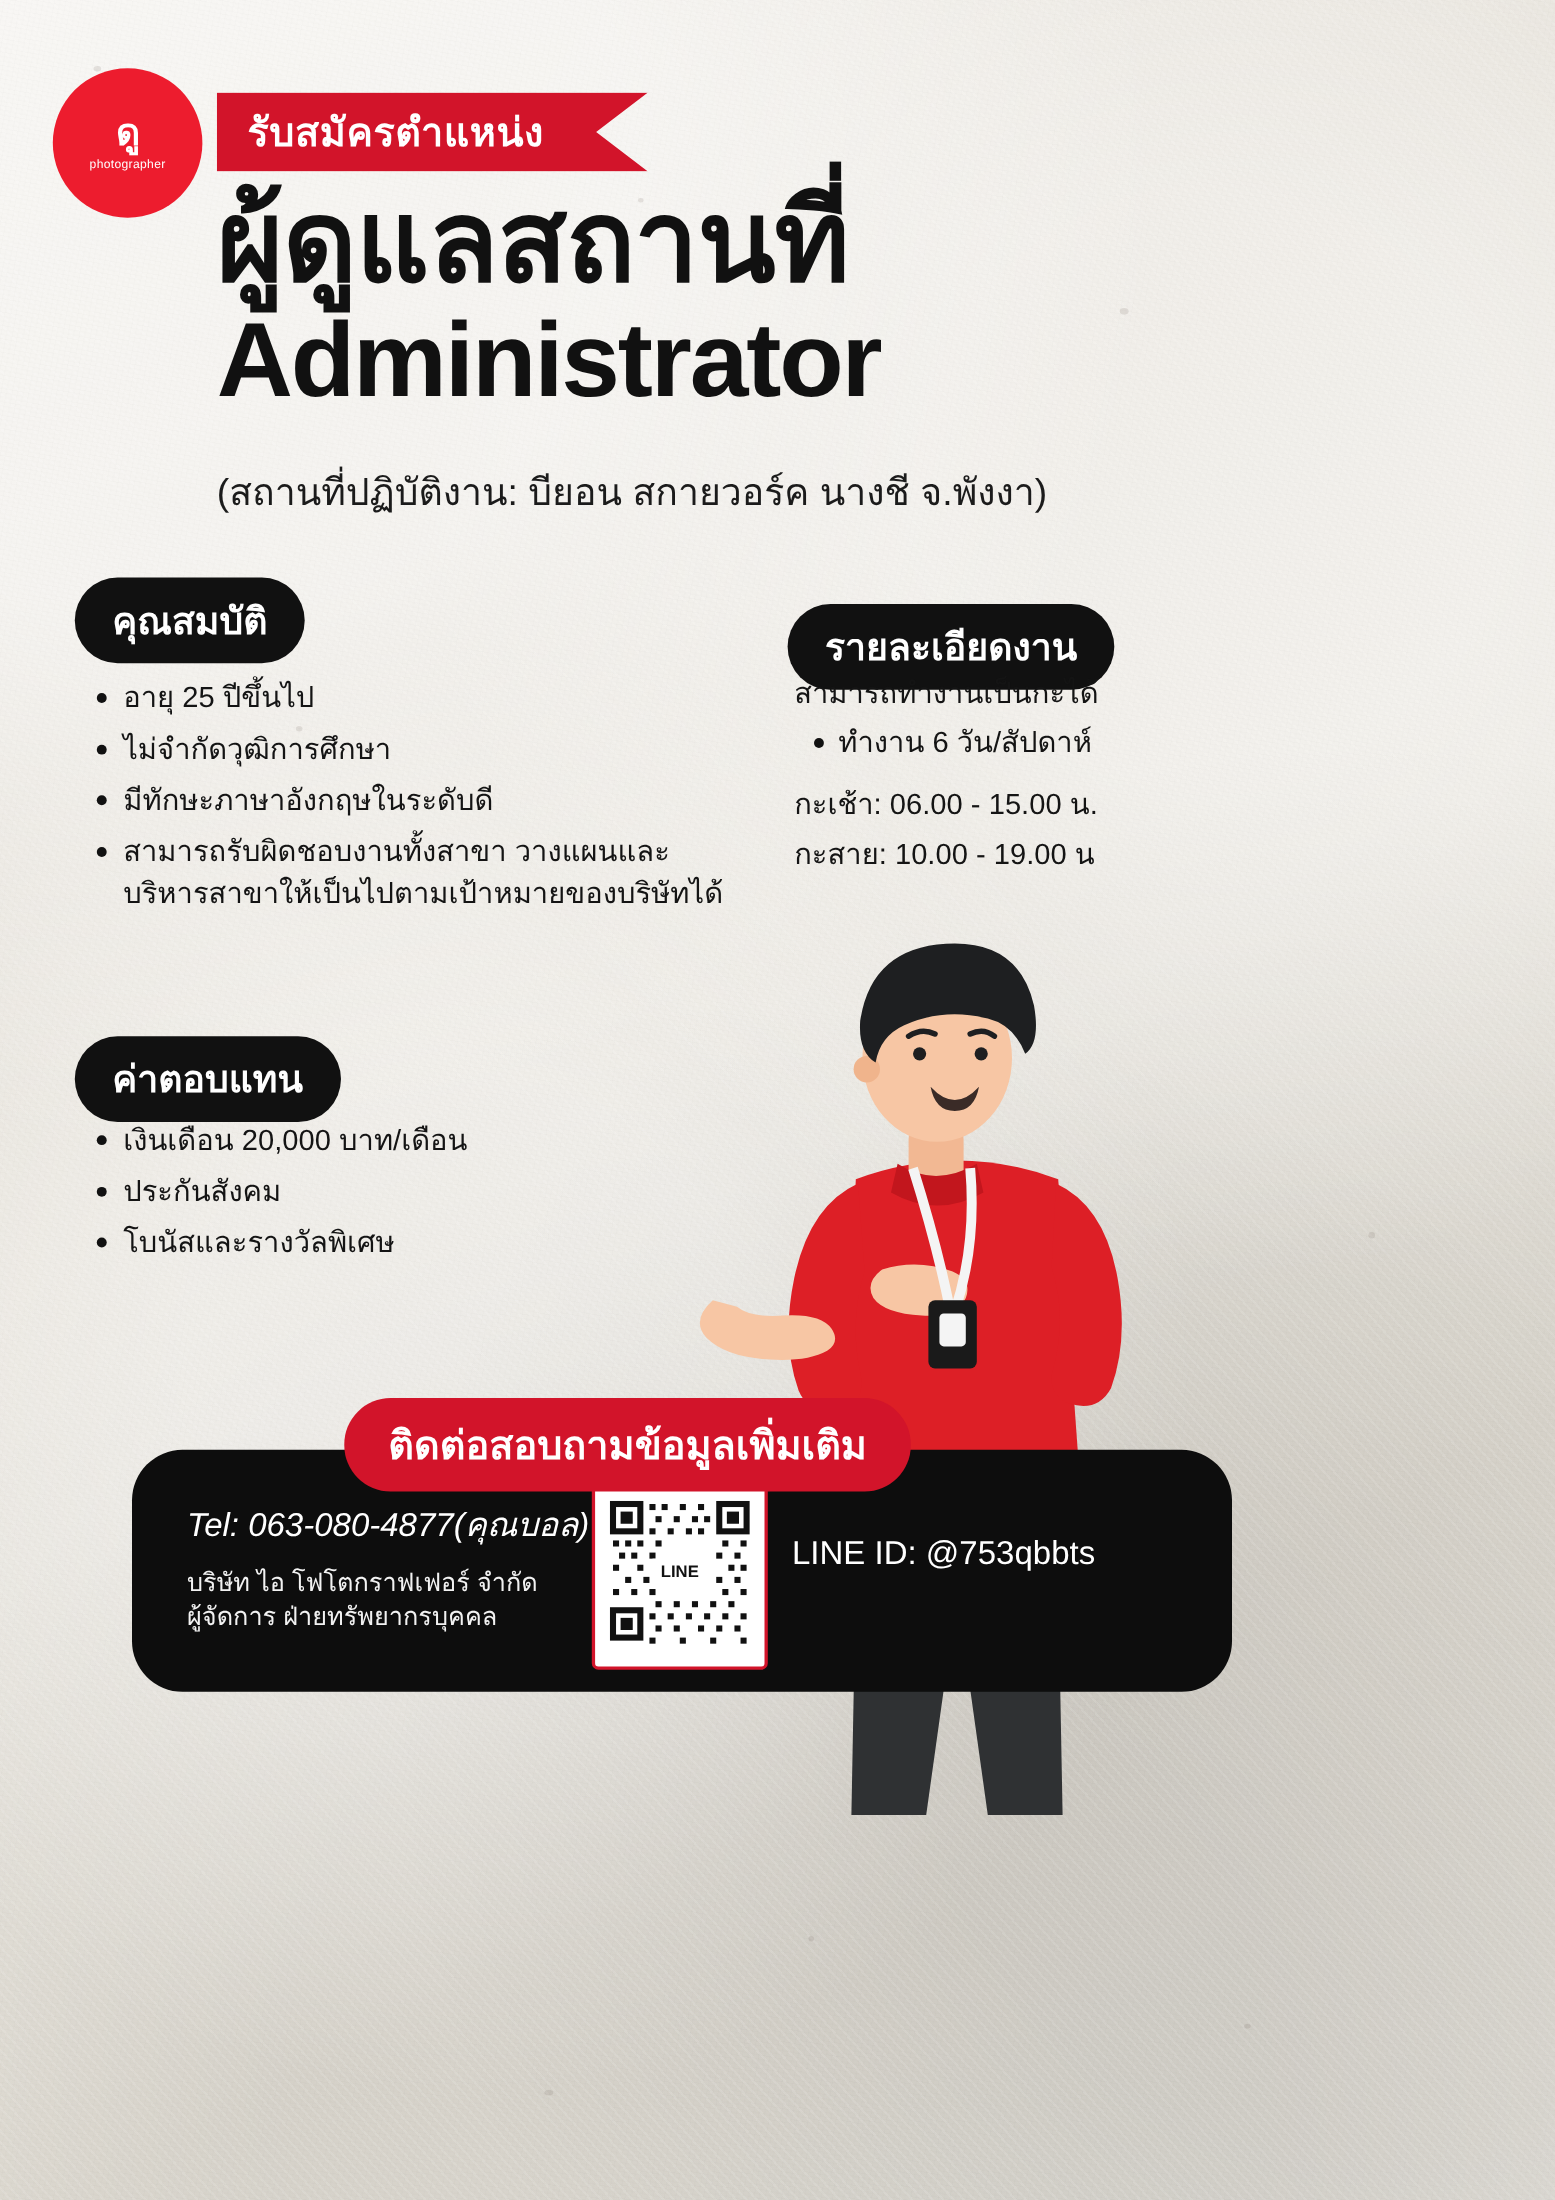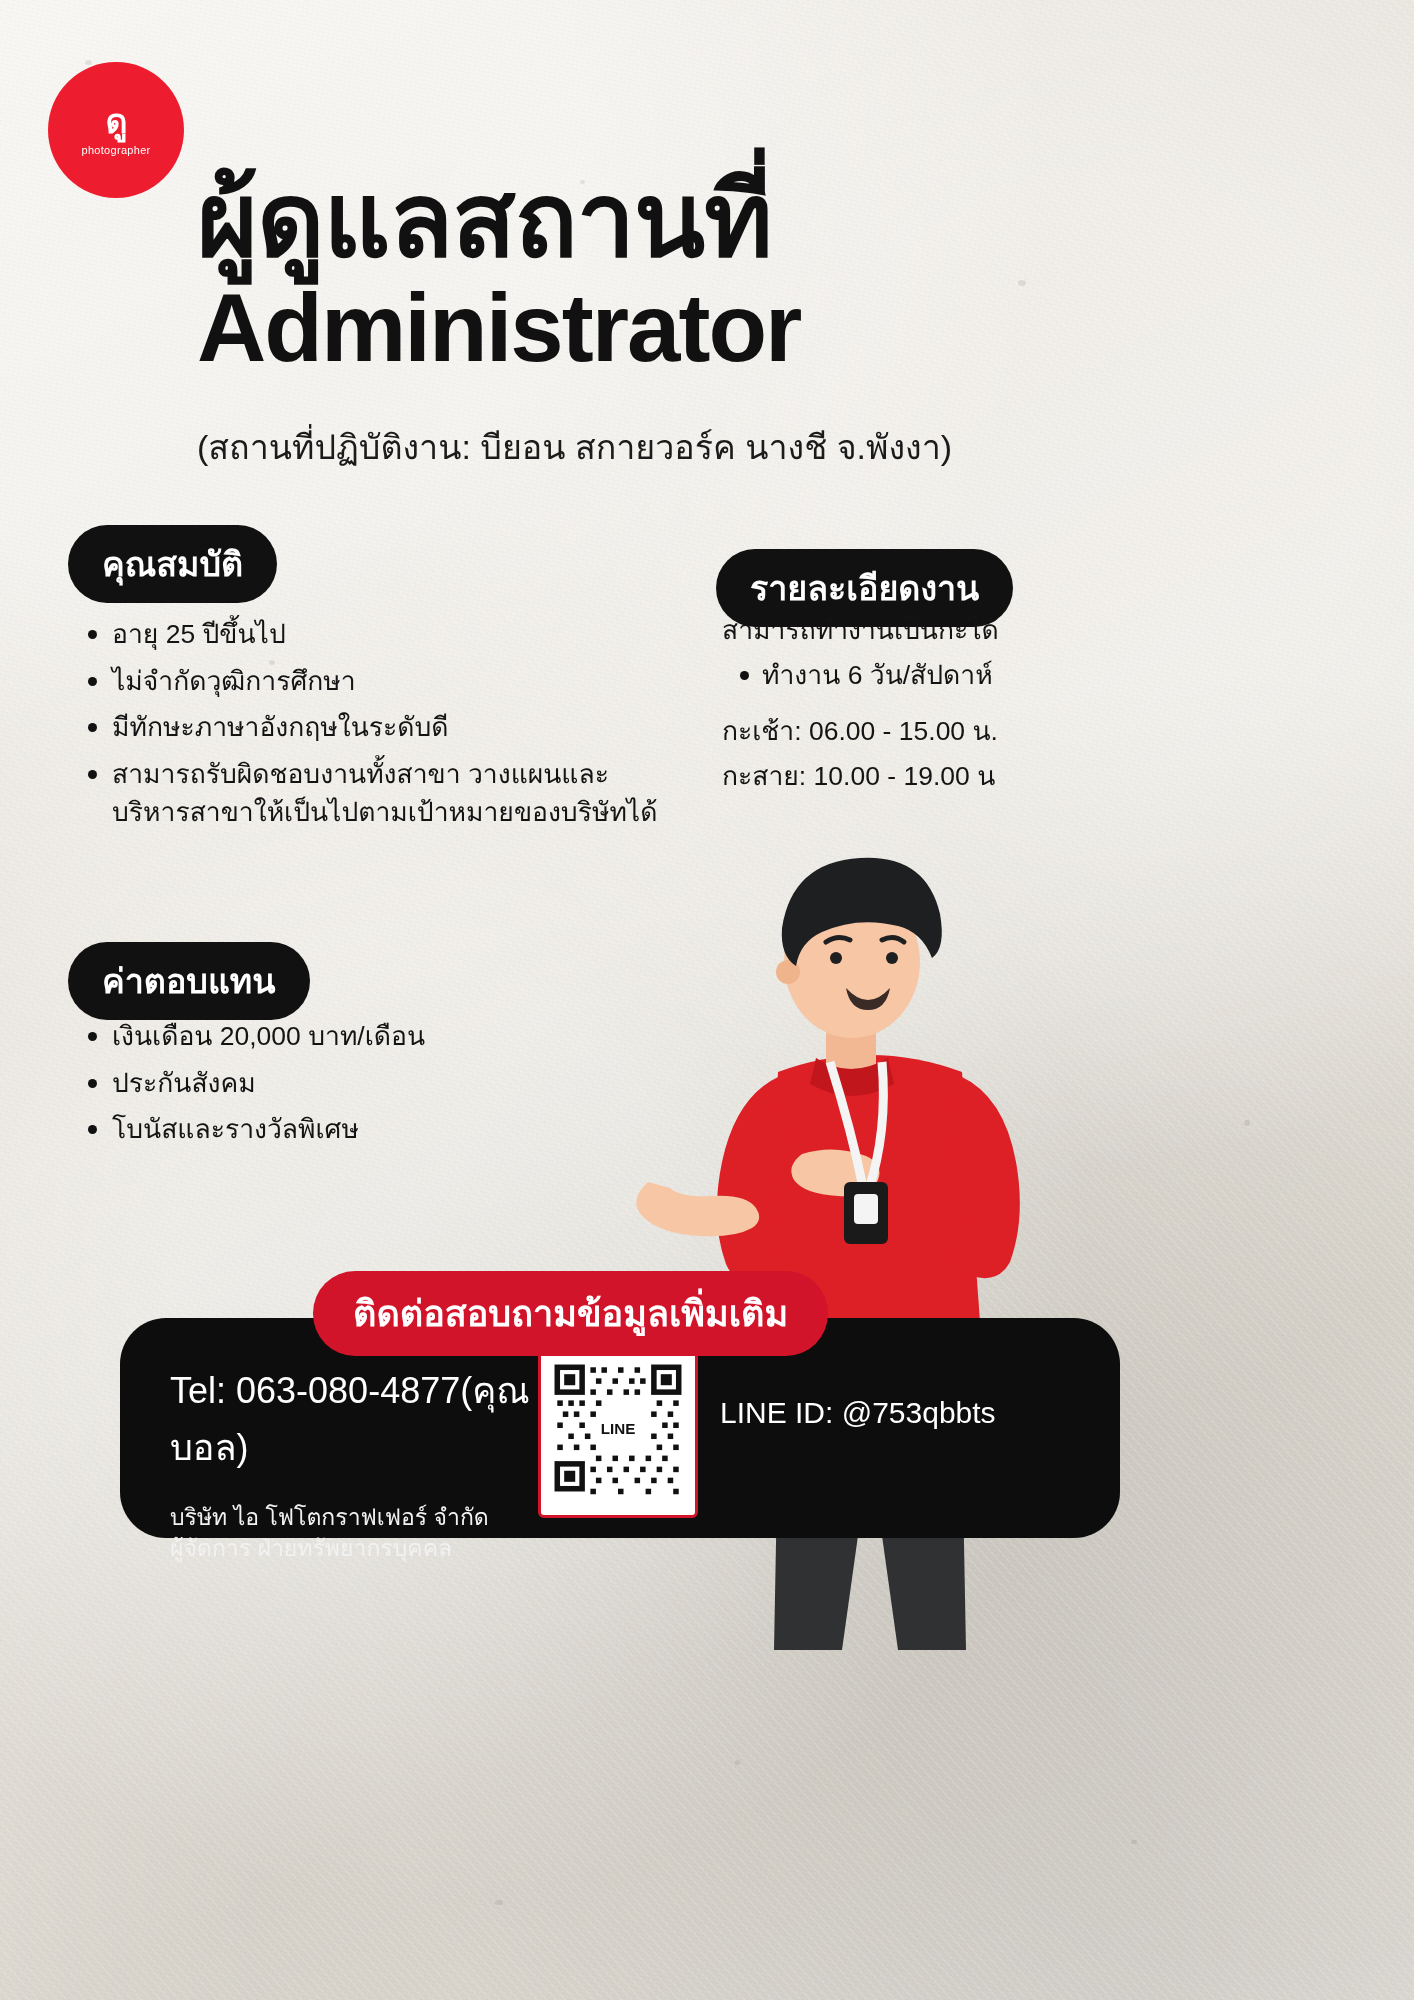--- a/index.html
+++ b/index.html
@@ -191,22 +191,23 @@
     border-radius: 46px;
     z-index: 3;
     color: #fff;
   }
   .contact-left {
     position: absolute;
     left: 50px; top: 44px;
     width: 420px;
   }
   .tel {
-    font-size: 36px;
-    margin-bottom: 26px;
+    font-size: 30px;
+    margin-bottom: 14px;
+    font-style: italic;
   }
   .contact-sub {
     font-size: 23px;
     line-height: 1.35;
     color: #f2f2f2;
   }
   .qr-wrap {
     position: absolute;
     left: 418px; top: 20px;
     width: 160px; height: 180px;
@@ -240,20 +241,23 @@
   <div class="speck" style="left:11%;top:71%;width:7px;height:4px;"></div>
   <div class="speck" style="left:52%;top:88%;width:5px;height:5px;"></div>
   <div class="speck" style="left:35%;top:95%;width:8px;height:5px;"></div>
   <div class="speck" style="left:80%;top:92%;width:6px;height:4px;"></div>
 
   <div class="logo">
     <div class="logo-mark">ดู</div>
     <div class="logo-text">photographer</div>
   </div>
 
+  <div class="ribbon">
+    <span>รับสมัครตำแหน่ง</span>
+  </div>
 
   <div class="headline">
     <div class="head-th">ผู้ดูแลสถานที่</div>
     <div class="head-en">Administrator</div>
   </div>
   <div class="subhead">(สถานที่ปฏิบัติงาน: บียอน สกายวอร์ค นางชี จ.พังงา)</div>
 
   <div class="pill" id="pill-qual">คุณสมบัติ</div>
   <div class="block" id="qual-list">
     <ul class="bul">

